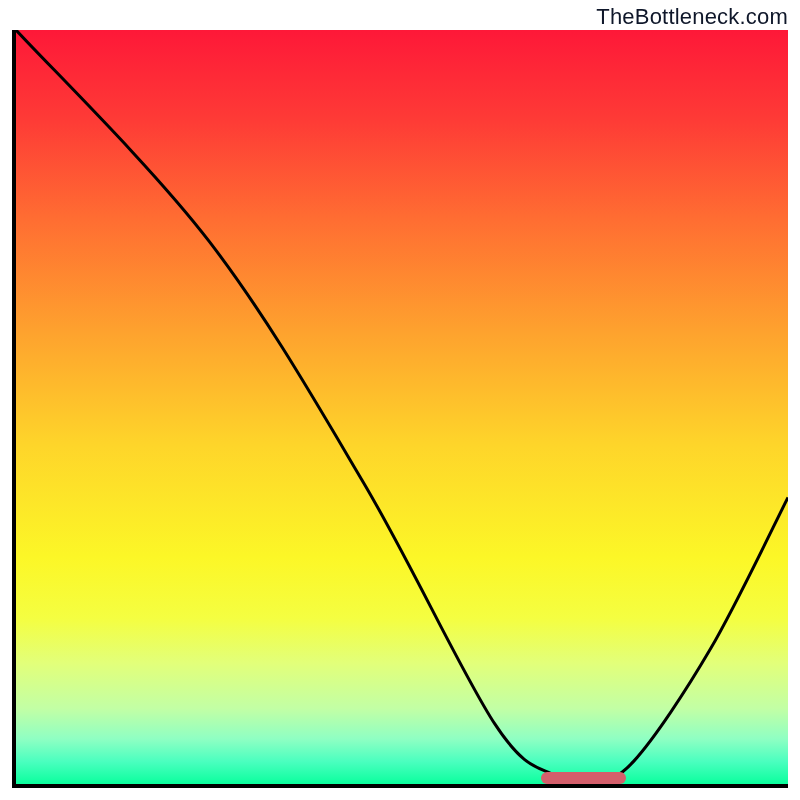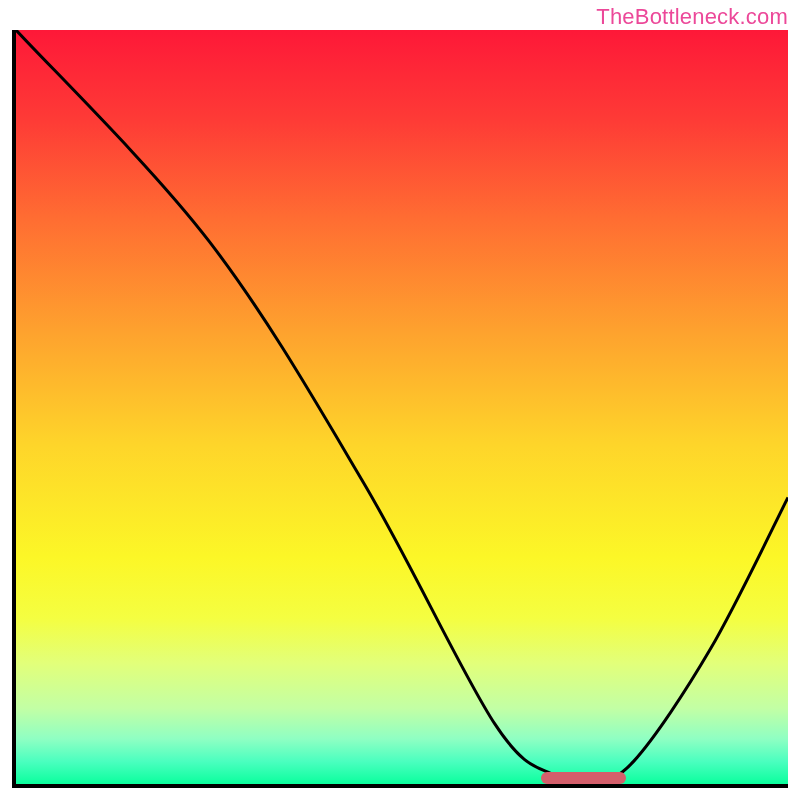--- a/index.html
+++ b/index.html
@@ -9,21 +9,21 @@
     height: 800px;
     background: #ffffff;
     font-family: Arial, Helvetica, sans-serif;
     position: relative;
   }
   .watermark {
     position: absolute;
     top: 4px;
     right: 12px;
     font-size: 22px;
-    color: #ec4899;
+    color: #0f172a;
     font-weight: 500;
     letter-spacing: 0.2px;
   }
   .plot-area {
     position: absolute;
     left: 12px;
     top: 30px;
     width: 776px;
     height: 758px;
     border-left: 4px solid #000;

